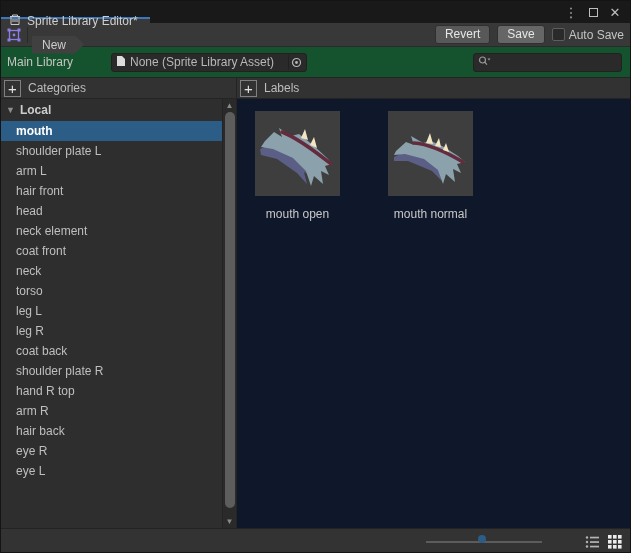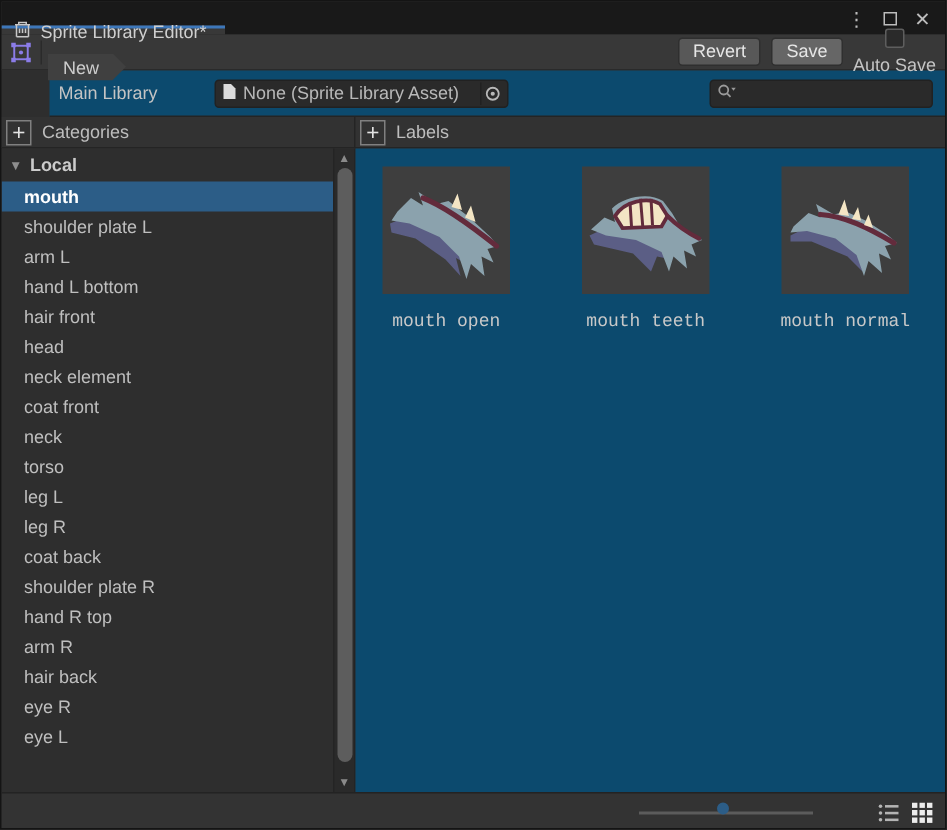--- a/index.html
+++ b/index.html
@@ -35,25 +35,25 @@
     padding:0 18px 0 10px;
     clip-path: polygon(0 0, calc(100% - 9px) 0, 100% 50%, calc(100% - 9px) 100%, 0 100%);
     margin-top: 20px;
   }
   .toolbar-right { margin-left:auto; display:flex; align-items:center; gap:7px; padding-right:6px; }
   .u-btn {
     background:#585858; border:1px solid #2f2f2f; border-radius:3px;
     color:#e6e6e6; padding:1px 9px 2px 9px; font-size:12px; line-height:14px; cursor:default;
   }
   .u-btn.save { background:#666666; }
-  .checkbox-row { display:flex; align-items:center; gap:4px;flex-direction:column; }
+  .checkbox-row { display:flex; align-items:center; gap:4px; }
   .checkbox { width:13px; height:13px; background:#2a2a2a; border:1px solid #5e5e5e; border-radius:2px; }
 
   
-  .mainlib-row { height:31px; background:#0c4a6e; display:flex; align-items:center; padding:0 6px; border-bottom:1px solid #242424;margin-left:32px; }
+  .mainlib-row { height:31px; background:#14532d; display:flex; align-items:center; padding:0 6px; border-bottom:1px solid #242424; }
   .mainlib-label { width:104px; color:#c4c4c4; }
   .object-field {
     width:196px; height:19px; background:#2a2a2a; border:1px solid #212121; border-radius:3px;
     display:flex; align-items:center; gap:4px; padding:0 2px 0 4px;
   }
   .object-field .obj-text { flex:1; color:#b8b8b8; white-space:nowrap; overflow:hidden; }
   .picker-btn { width:16px; height:15px; display:flex; align-items:center; justify-content:center; border-left:1px solid #212121; }
   .flex-spacer { flex:1; }
   .search-field {
     width:149px; height:19px; background:#2a2a2a; border:1px solid #212121; border-radius:3px;
@@ -79,21 +79,21 @@
   .foldout-row { height:22px; display:flex; align-items:center; gap:5px; padding-left:5px; color:#cccccc; font-weight:bold; }
   .foldout-arrow { color:#8e8e8e; font-size:9px; }
   .cat-item { height:20px; line-height:20px; padding-left:15px; color:#bfbfbf; white-space:nowrap; cursor:default; }
   .cat-item.selected { background:#2c5d87; color:#ffffff;font-weight:bold; }
 
   .v-scrollbar { width:14px; background:#2a2a2a; border-left:1px solid #242424; display:flex; flex-direction:column; align-items:center; padding:1px 0; }
   .sb-arrow { height:11px; display:flex; align-items:center; justify-content:center; color:#8a8a8a; font-size:8px; width:100%; }
   .sb-track { flex:1; width:100%; display:flex; justify-content:center; padding:1px 0 8px 0; }
   .sb-thumb { width:10px; height:100%; background:#5d5d5d; border-radius:5px; }
 
-  .right-panel { flex:1; background:#0c4a6e; padding:12px 0 0 18px;font-family:Liberation Mono, monospace; }
+  .right-panel { flex:1; background:#0f172a; padding:12px 0 0 18px; }
   .tiles { display:flex; gap:48px; }
   .tile { width:85px; display:flex; flex-direction:column; align-items:center; cursor:default; }
   .thumb { width:85px; height:85px; background:#3e3e3e; }
   .tile-label { margin-top:11px; color:#c8c8c8; text-align:center; white-space:nowrap; }
 
   
   .bottom-bar { height:26px; background:#333333; border-top:1px solid #232323; display:flex; align-items:center; justify-content:flex-end; }
   .zoom-slider { position:relative; width:116px; height:14px; margin-right:42px; }
   .slider-track { position:absolute; left:0; right:0; top:6px; height:2px; background:#5c5c5c; }
   .slider-thumb {
@@ -194,21 +194,20 @@
 
   <div class="left-panel">
     <div class="cat-list">
       <div class="foldout-row">
         <span class="foldout-arrow">▼</span>
         <span>Local</span>
       </div>
       <div class="cat-item selected">mouth</div>
       <div class="cat-item">shoulder plate L</div>
       <div class="cat-item">arm L</div>
-      <div class="cat-item">hand L bottom</div>
       <div class="cat-item">hair front</div>
       <div class="cat-item">head</div>
       <div class="cat-item">neck element</div>
       <div class="cat-item">coat front</div>
       <div class="cat-item">neck</div>
       <div class="cat-item">torso</div>
       <div class="cat-item">leg L</div>
       <div class="cat-item">leg R</div>
       <div class="cat-item">coat back</div>
       <div class="cat-item">shoulder plate R</div>
@@ -235,32 +234,20 @@
           <svg width="85" height="85" viewBox="0 0 85 85">
             <path d="M5 38 L20 32 L48 52 L58 66 L49 61 L52 73 L42 62 L22 48 L6 44 Z" fill="#5b5e85"></path>
             <path d="M10 30 L19 21 L27 26 L24 17 L36 25 L44 23 L58 34 L72 47 L77 53 L70 55 L74 64 L66 60 L68 73 L59 65 L56 75 L51 60 L38 47 L18 38 L6 36 Z" fill="#8ba2ad"></path>
             <path fill="none" stroke-width="3.5" stroke-linecap="round" d="M27 21 C40 26 56 37 76 53" stroke="#632b3c"></path>
             <path d="M46 27 L50 18 L53 29 Z M55 34 L59 26 L62 37 Z" fill="#f3e5c4"></path>
           </svg>
         </div>
         <div class="tile-label">mouth open</div>
       </div>
 
-      <div class="tile">
-        <div class="thumb">
-          <svg width="85" height="85" viewBox="0 0 85 85">
-            <path d="M5 46 L18 40 L48 52 L60 62 L50 60 L46 70 L34 58 L8 52 Z" fill="#5b5e85"></path>
-            <path d="M6 42 L15 34 L22 37 L20 28 C28 20 45 17 54 23 L60 31 L66 41 L74 45 L80 49 L73 52 L76 60 L68 56 L70 68 L61 60 L58 70 L53 57 L36 49 L16 46 Z" fill="#8ba2ad"></path>
-            <path stroke="#632b3c" stroke-width="2.5" d="M22 33 C28 23 44 20 52 25 L57 33 L53 40 L27 41 Z" fill="#f3e5c4"></path>
-            <path fill="none" stroke-width="2" d="M32 24 L33 40 M39 21.5 L40.5 40 M46 21.5 L47 39" stroke="#632b3c"></path>
-            <path fill="none" stroke-width="3" stroke-linecap="round" d="M57 33 C63 39 70 44 78 48" stroke="#632b3c"></path>
-          </svg>
-        </div>
-        <div class="tile-label">mouth teeth</div>
-      </div>
 
       <div class="tile">
         <div class="thumb">
           <svg width="85" height="85" viewBox="0 0 85 85">
             <path d="M6 46 L22 38 L52 48 L60 62 L51 58 L54 70 L44 60 L20 50 L6 50 Z" fill="#5b5e85"></path>
             <path d="M8 40 L18 31 L26 34 L23 25 L35 32 L43 30 L56 36 L70 45 L77 51 L69 53 L73 62 L65 58 L67 71 L58 63 L55 73 L50 59 L36 48 L17 43 L6 44 Z" fill="#8ba2ad"></path>
             <path fill="none" stroke-width="3.5" stroke-linecap="round" d="M26 32 C42 33 58 41 75 51" stroke="#632b3c"></path>
             <path d="M38 32 L42 22 L45 33 Z M47 35 L51 27 L53 36 Z M55 39 L58 32 L61 41 Z" fill="#f3e5c4"></path>
           </svg>
         </div>

